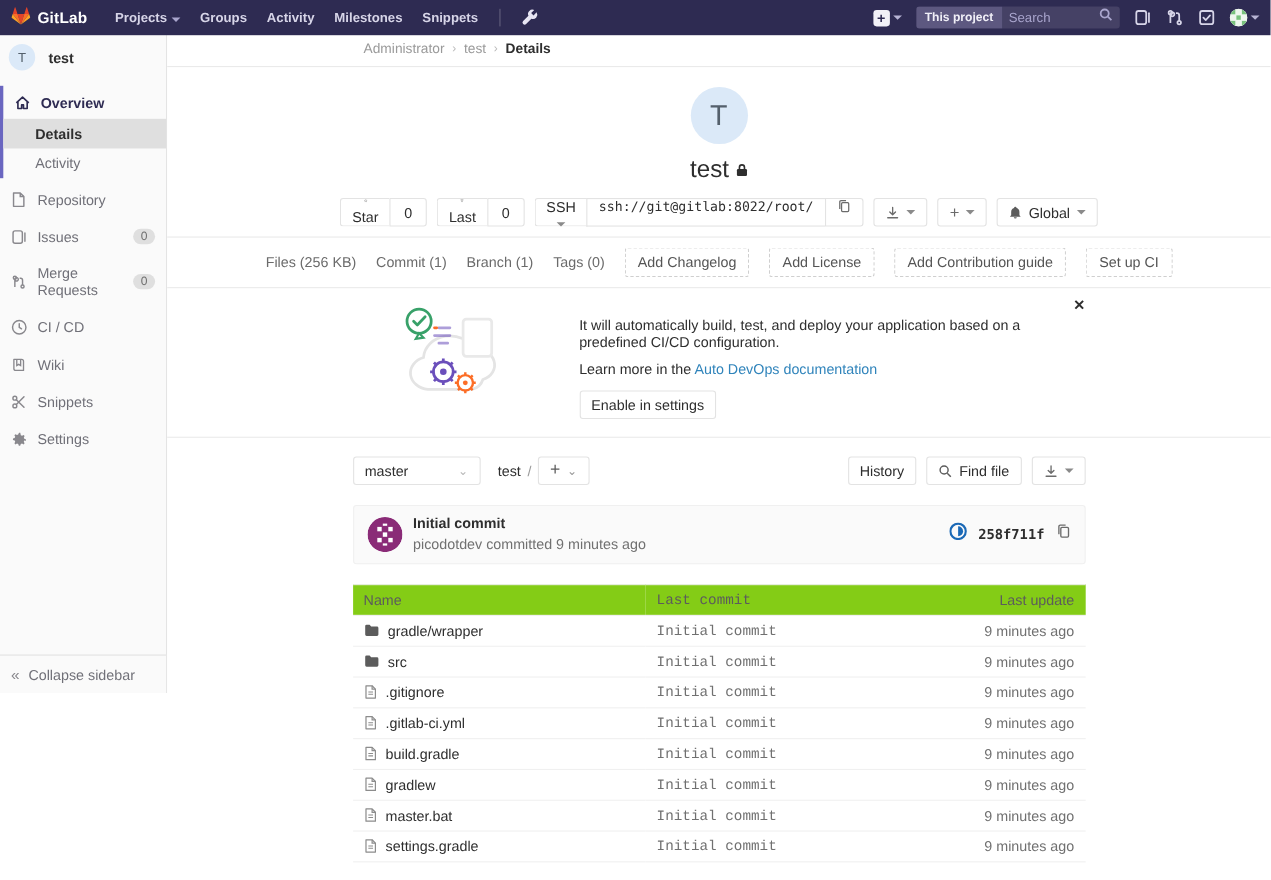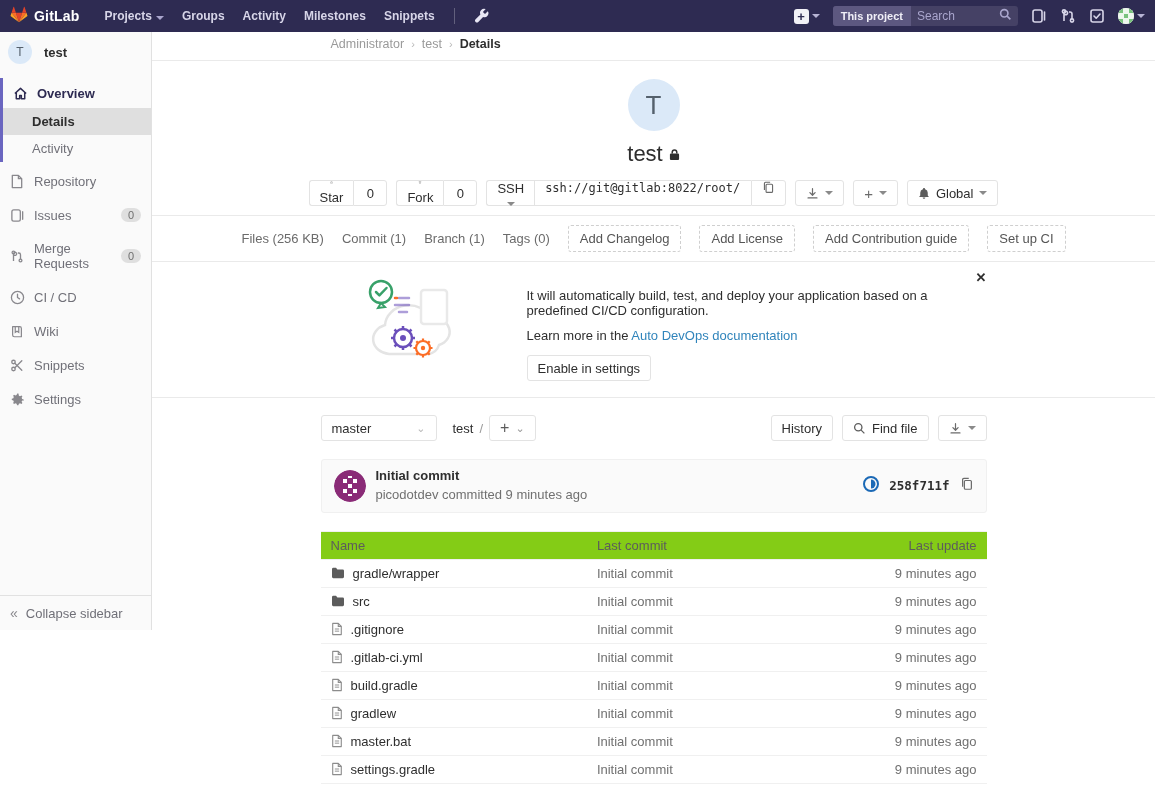--- a/index.html
+++ b/index.html
@@ -112,21 +112,21 @@
   .commit-sha { font-family:"DejaVu Sans Mono", monospace; font-size:12.5px; font-weight:bold; color:#2e2e2e; }
 
   
   .tree-table { margin-top:18px; width:100%; border-collapse:collapse; font-size:13px; }
   .tree-table th { background:#84cc16; border-top:1px solid #f0f0f0; border-bottom:1px solid #f0f0f0;
     font-weight:normal; color:#5c5c5c; text-align:left; padding:6px 10px; }
   .tree-table th.right, .tree-table td.right { text-align:right; }
   .tree-table td { border-bottom:1px solid #f0f0f0; padding:6px 10px; color:#707070; }
   .tree-table td.name { color:#2e2e2e; }
   .name-cell { display:flex; align-items:center; gap:8px; cursor:pointer; }
-  .col-name { width:40%; } .col-commit { width:35%; } .col-update { width:25%; }
+  .col-name { width:40%; } .col-commit { width:35%;font-family:Liberation Mono, monospace; } .col-update { width:25%; }
   td.commit-cell span { cursor:pointer; }
 </style>
 </head>
 <body>
 
 <div class="navbar">
   <div class="nav-left">
     <div class="brand">
       <span>
         <svg width="18" height="18" viewBox="0 0 36 36">
@@ -336,21 +336,21 @@
         <button class="btn count-cell">0</button>
       </span>
       <span class="btn-group">
         <button class="btn">
           <svg width="12" height="13" viewBox="0 0 16 16" fill="none" stroke="#6b6b6b" stroke-width="1.5">
               <circle cx="4" cy="3" r="1.7"></circle>
               <circle cx="12" cy="3" r="1.7"></circle>
               <circle cx="8" cy="13" r="1.7"></circle>
               <path d="M4 4.7v1.6a3 3 0 0 0 3 3h2a3 3 0 0 0 3-3V4.7M8 9.3v2"></path>
             </svg>
-          <span>Fork</span>
+          <span>Last</span>
         </button>
         <button class="btn count-cell">0</button>
       </span>
       <span class="btn-group">
         <button class="btn">
           <span>SSH</span>
           <span class="caret dark"></span>
         </button>
         <button class="btn">
           <span class="clone-url">ssh://git@gitlab:8022/root/tes</span>

